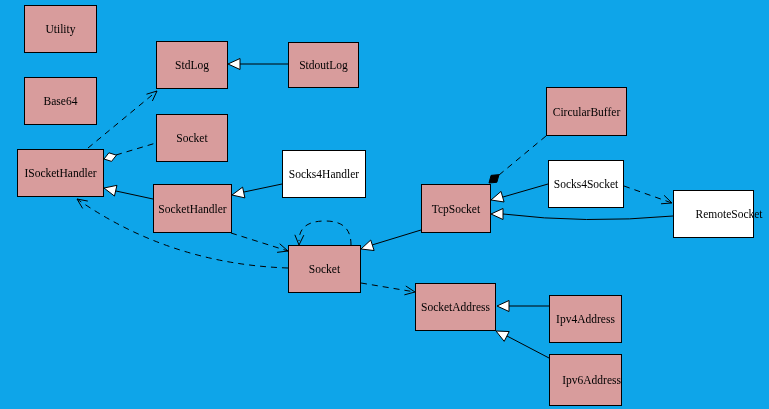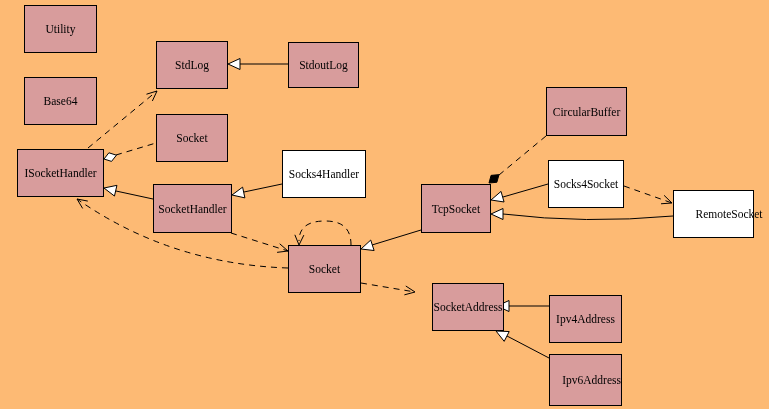--- a/index.html
+++ b/index.html
@@ -1,19 +1,19 @@
 <!DOCTYPE html>
 <html><head>
 <meta charset="utf-8">
 <style>
   html,body{margin:0;padding:0;background:#ffffff;}
   .canvas{
     position:relative;
     width:769px;height:409px;
-    background:#fdba74;
+    background:#0ea5e9;
     font-family:"Liberation Serif","DejaVu Serif",serif;
     overflow:hidden;
   }
   .edge-layer{position:absolute;left:0;top:0;width:769px;height:409px;}
   .node{
     position:absolute;
     border:1px solid #000000;
     display:flex;align-items:center;justify-content:center;
     box-sizing:border-box;
   }
@@ -131,21 +131,21 @@
       </div>
       <div class="node" style="left: 546px; top: 87px; width: 81px; height: 49px; background: rgb(216, 156, 156);">
         <span class="label">CircularBuffer</span>
       </div>
       <div class="node" style="left: 548px; top: 160px; width: 76px; height: 48px; background: rgb(255, 255, 255);">
         <span class="label">Socks4Socket</span>
       </div>
       <div class="node" style="left: 673px; top: 190px; width: 81px; height: 48px; background: rgb(255, 255, 255); padding-left: 31px;">
         <span class="label">RemoteSocket</span>
       </div>
-      <div class="node" style="left: 432px; top: 283px; width: 72px; height: 48px; background: rgb(216, 156, 156);">
+      <div class="node" style="left: 415px; top: 283px; width: 81px; height: 48px; background: rgb(216, 156, 156);">
         <span class="label">SocketAddress</span>
       </div>
       <div class="node" style="left: 549px; top: 283px; width: 73px; height: 48px; background: rgb(216, 156, 156); margin-top: 12px;">
         <span class="label">Ipv4Address</span>
       </div>
       <div class="node" style="left: 549px; top: 354px; width: 73px; height: 52px; background: rgb(216, 156, 156); justify-content: flex-end;">
         <span class="label">Ipv6Address</span>
       </div>
     </div>
 </div>

